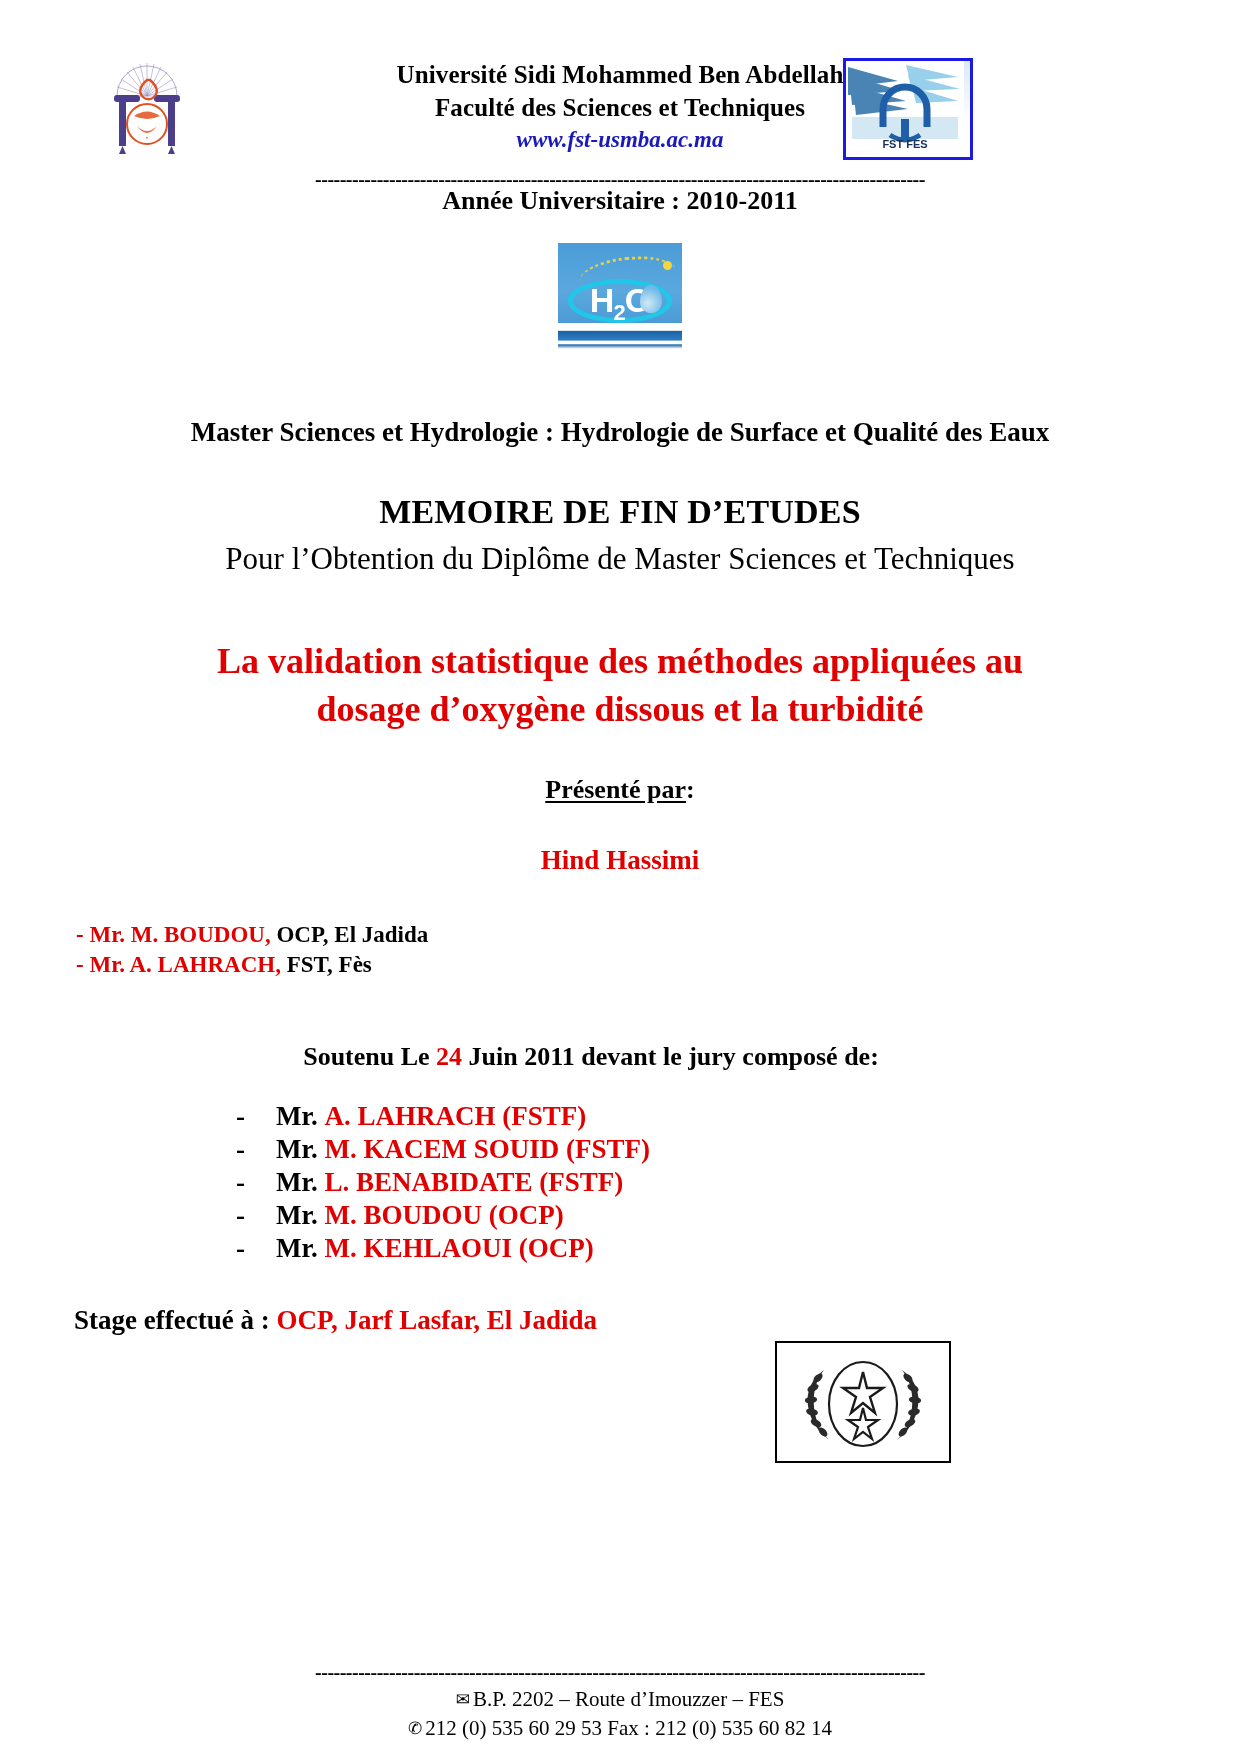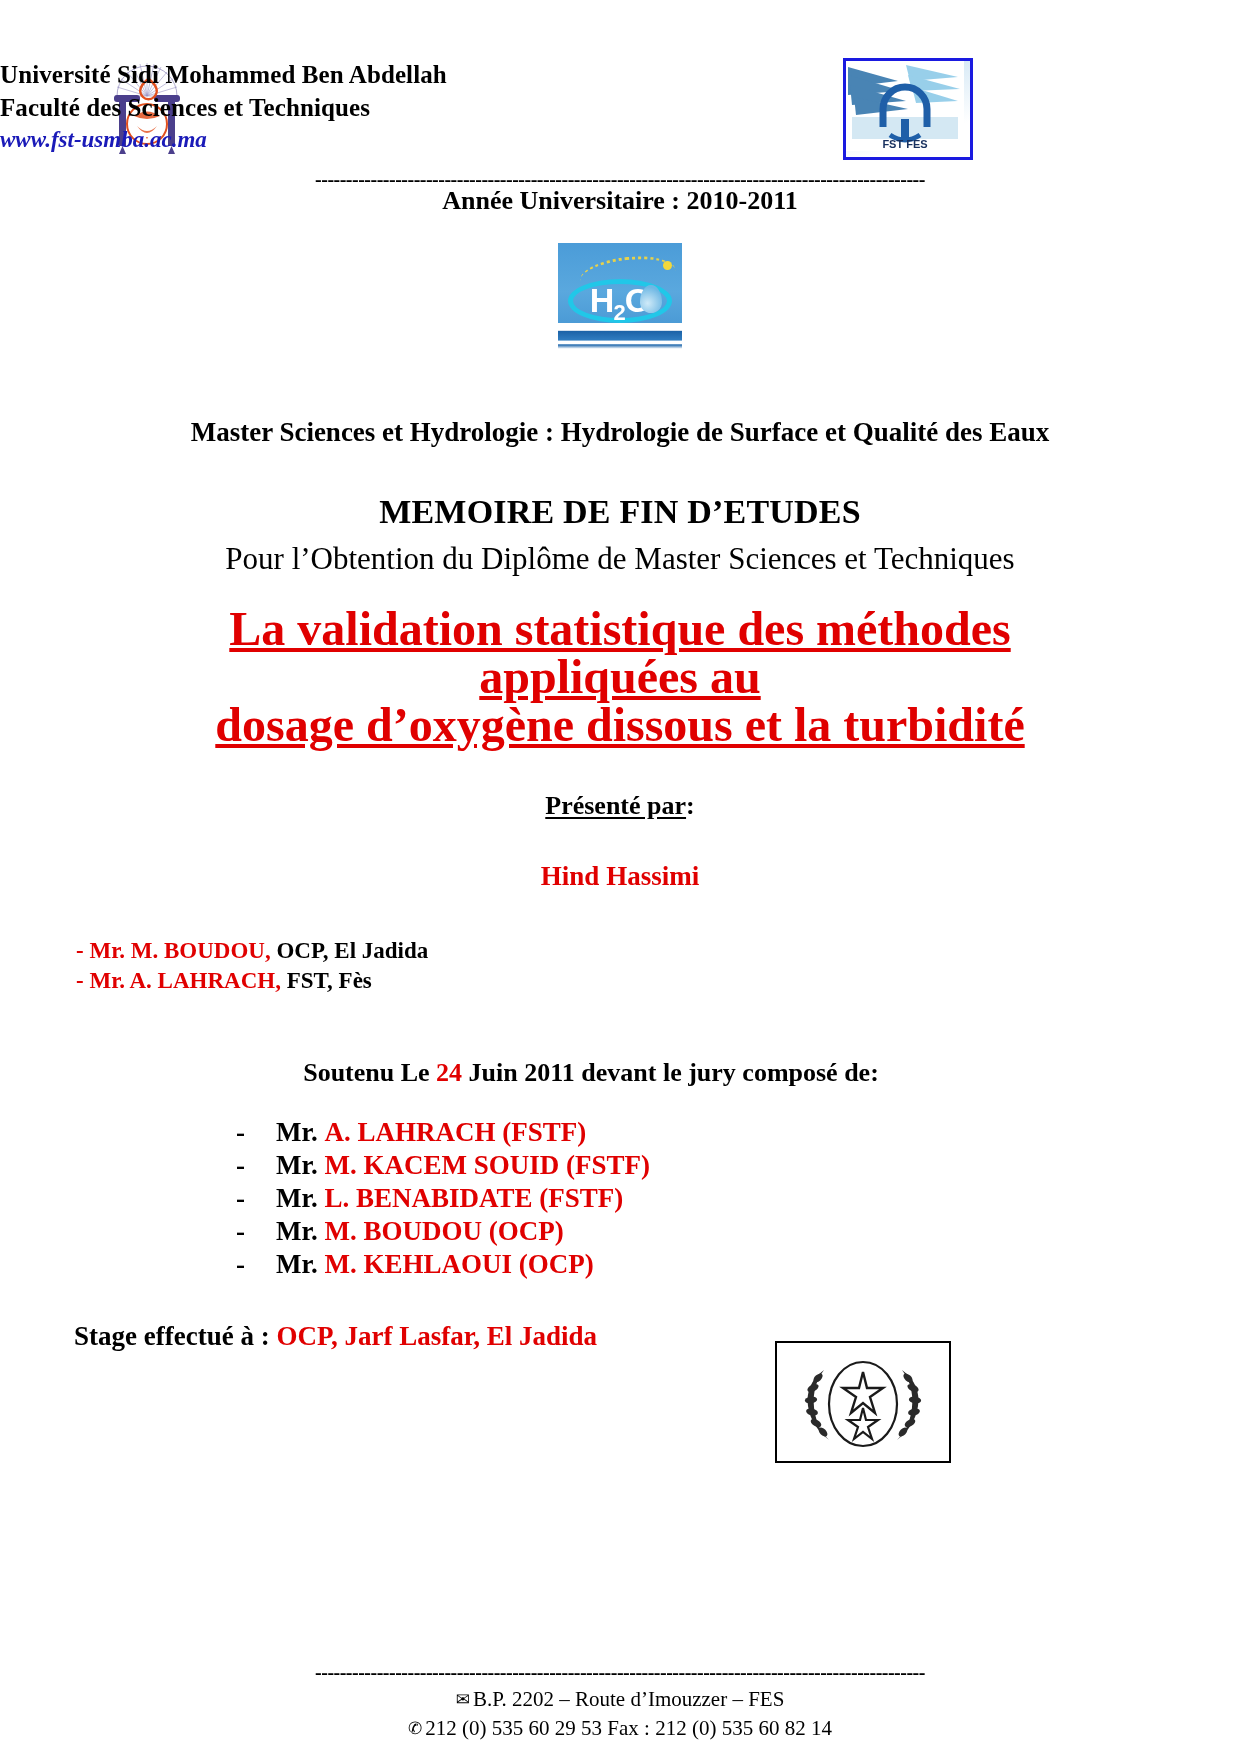--- a/index.html
+++ b/index.html
@@ -44,20 +44,21 @@
     height: 96px;
     border: 3px solid #1a1ae0;
     background: linear-gradient(160deg, #ffffff 0%, #d8eaf6 30%, #ffffff 75%);
     overflow: hidden;
   }
   .header-text {
     position: absolute;
     left: 0;
     right: 0;
     top: 10px;
+    text-align: center;
   }
   .header-line1, .header-line2 {
     font-weight: bold;
     font-size: 25px;
     line-height: 33px;
     letter-spacing: 0.1px;
   }
   .header-site {
     font-style: italic;
     font-weight: bold;
@@ -173,25 +174,24 @@
   }
   .pour-obtention {
     text-align: center;
     font-size: 31px;
     margin-top: 10px;
   }
   .main-title {
     text-align: center;
     color: #e00000;
     font-weight: bold;
-    font-size: 48px;
+    font-size: 36px;
     line-height: 48px;
-    margin-top: 28px;
+    margin-top: 60px;
     padding: 0 120px;
-    text-decoration: underline;
   }
   .presente-par {
     text-align: center;
     font-weight: bold;
     font-size: 26px;
     margin-top: 42px;
   }
   .presente-par .u { text-decoration: underline; text-underline-offset: 3px; }
   .author {
     text-align: center;

